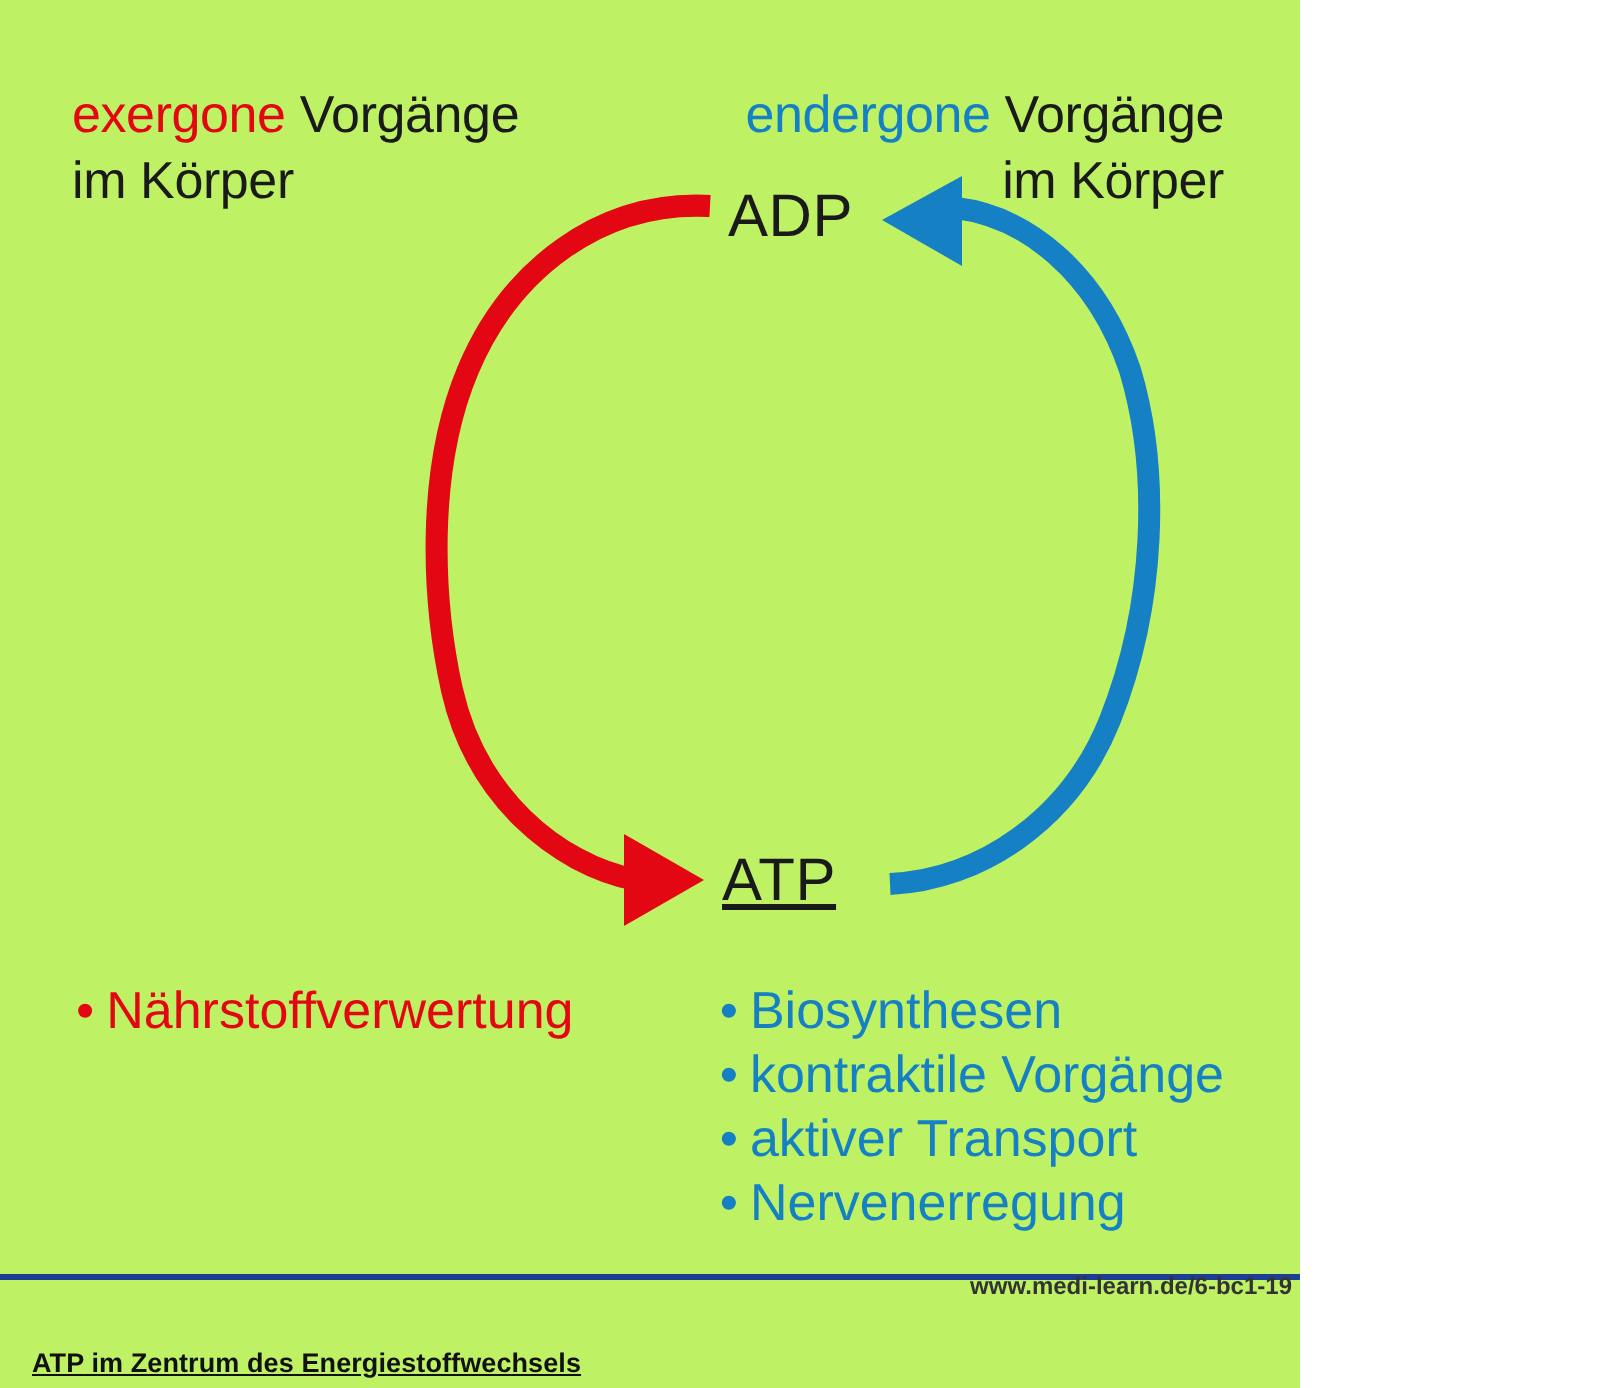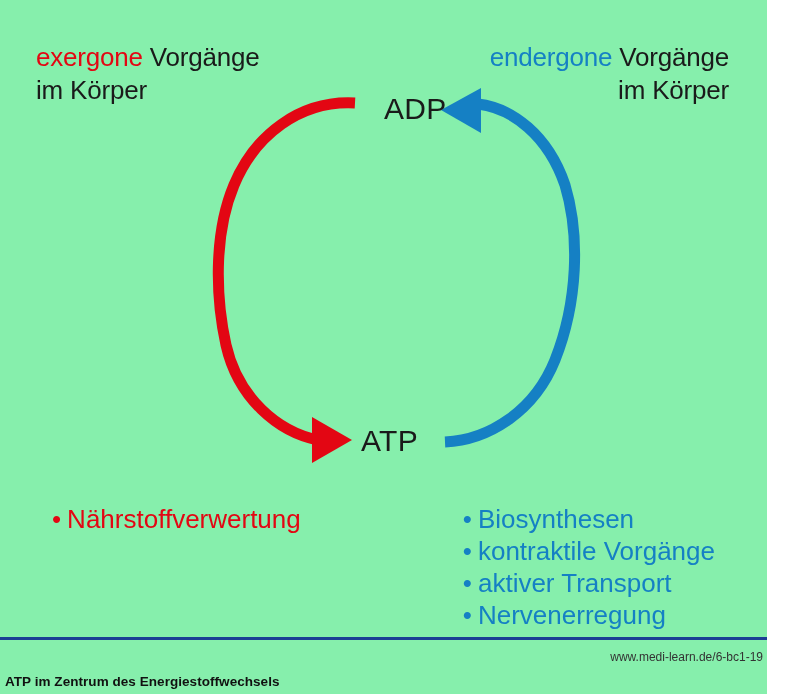--- a/index.html
+++ b/index.html
@@ -6,23 +6,23 @@
     margin: 0;
     padding: 0;
     background: #ffffff;
   }
   body {
     font-family: "Liberation Sans", sans-serif;
     -webkit-font-smoothing: antialiased;
   }
   #figure {
     position: relative;
-    width: 767px;
+    width: 650px;
     height: 694px;
-    background: #86efac;
+    background: #bef264;
     overflow: hidden;
   }
 
   
   .caption {
     position: absolute;
     font-size: 26px;
     line-height: 33px;
     color: #1a1a1a;
     letter-spacing: -0.2px;
@@ -52,29 +52,29 @@
   }
 
   
   .molecule {
     position: absolute;
     font-size: 30px;
     line-height: 30px;
     color: #1a1a1a;
     letter-spacing: 0.3px;
   }
-  #label-adp { left: 384px; top: 94px; }
-  #label-atp { left: 361px; top: 426px; }
+  #label-adp { left: 364px; top: 94px; }
+  #label-atp { left: 361px; top: 426px; text-decoration: underline; }
 
   
   .bullet-list {
     position: absolute;
     font-size: 26px;
     line-height: 32px;
-    margin: 14px;
+    margin: 0;
     padding: 0;
     list-style: none;
   }
   .bullet-list li { white-space: nowrap; }
   .bullet-list li .dot { margin-right: 6px; }
 
   #list-exergone {
     left: 38px;
     top: 489px;
     color: #e30613;
@@ -97,27 +97,27 @@
     background: #1c3f94;
   }
   .footer-text {
     position: absolute;
     font-size: 13.5px;
     font-weight: bold;
     color: #111111;
     letter-spacing: 0.05px;
   }
   #footer-line1 { left: 4px; top: 648px; }
-  #footer-line2 { left: 5px; top: 674px; }
+  #footer-line2 { left: 16px; top: 674px; text-decoration: underline; }
   #footer-url {
     position: absolute;
     right: 4px;
-    top: 650px;
+    top: 636px;
     font-size: 12px;
-    font-weight: normal;
+    font-weight: bold;
     color: #333333;
   }
 </style>
 </head>
 <body>
 
 <div id="figure">
 
   <div class="caption" id="caption-left">
     <span class="kw-exergone">exergone</span><span> Vorgänge

